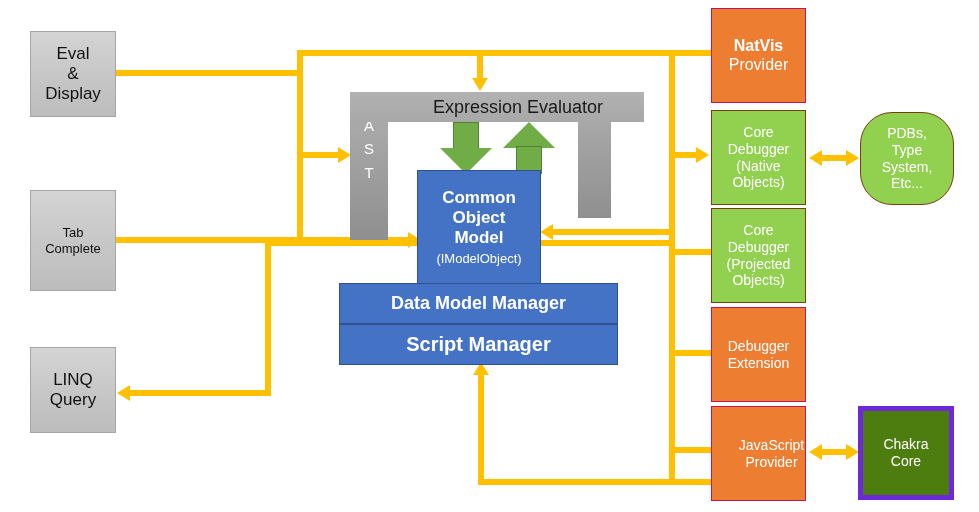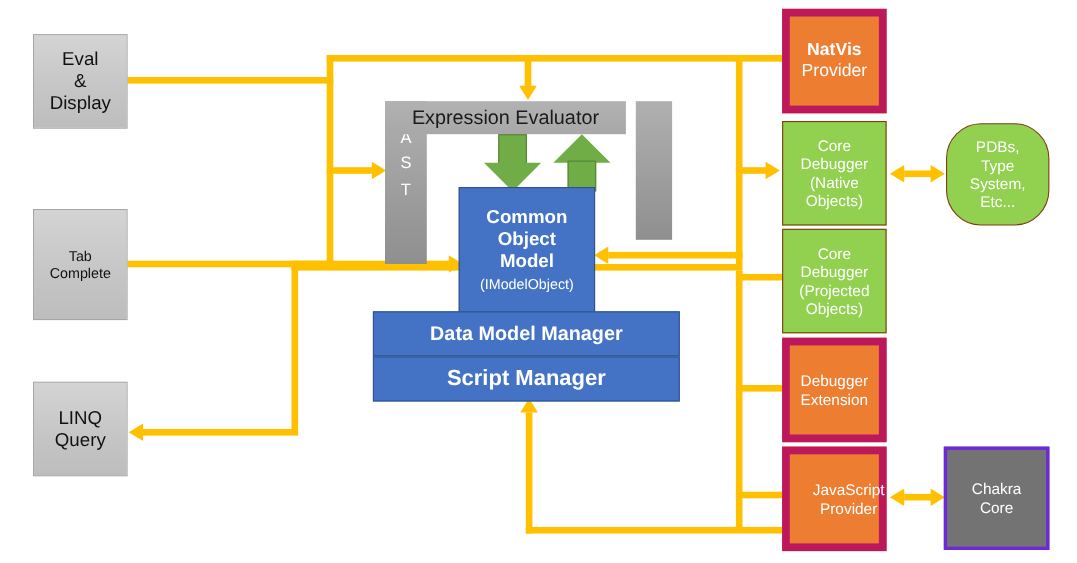--- a/index.html
+++ b/index.html
@@ -26,38 +26,38 @@
   
   .grey-box{
     background:linear-gradient(to bottom,#d4d4d4 0%,#c6c6c6 55%,#bdbdbd 100%);
     border:1px solid #a6a6a6;
     color:#111111;
     text-align:center;
   }
   
   .orange-box{
     background:#ED7D31;
-    border:7px solid #be185d;
+    border:1px solid #be185d;
     color:#ffffff;
   }
   
   .green-box{
     background:#92D050;
     border:1px solid #7A3E10;
     color:#ffffff;
   }
   
   .blue-box{
     background:#4472C4;
     border:1px solid #2F528F;
     color:#ffffff;
   }
   .lightblue-box{
-    background:#737373;
-    border:3px solid #6d28d9;
+    background:#4d7c0f;
+    border:5px solid #6d28d9;
     color:#ffffff;
   }
   .ee-bar{
     position:absolute;
     background:linear-gradient(to bottom,#b2b2b2 0%,#a8a8a8 100%);
   }
   .ee-left{
     position:absolute;
     background:linear-gradient(to bottom,#b0b0b0 0%,#8f8f8f 100%);
     display:flex;flex-direction:column;align-items:center;
@@ -147,21 +147,21 @@
   <div class="ln" style="left:822px;top:449px;width:26px;height:6px;"></div>
   <div class="arrow ar-left" style="left:809px;top:444px;"></div>
   <div class="arrow ar-right" style="left:846px;top:444px;"></div>
 
   <div class="ee-left" style="left:350px;top:92px;width:38px;height:126px;">
     <span>A</span>
     <span>S</span>
     <span>T</span>
   </div>
   <div class="ee-right" style="left:578px;top:92px;width:33px;height:126px;"></div>
-  <div class="ee-bar" style="left:350px;top:92px;width:219px;height:30px;">
+  <div class="ee-bar" style="left:350px;top:92px;width:273px;height:30px;padding-left:21px;">
     <div class="ee-title">Expression Evaluator</div>
   </div>
 
   <div class="garrow" style="left:440px;top:122px;width:52px;height:52px;">
     <div class="g-stem" style="left:13px;top:0;width:26px;height:28px;"></div>
     <div class="g-head-down" style="left:0;top:26px;"></div>
   </div>
   <div class="garrow" style="left:503px;top:122px;width:52px;height:52px;">
     <div class="g-head-up" style="left:0;top:0;"></div>
     <div class="g-stem" style="left:13px;top:24px;width:26px;height:28px;"></div>

